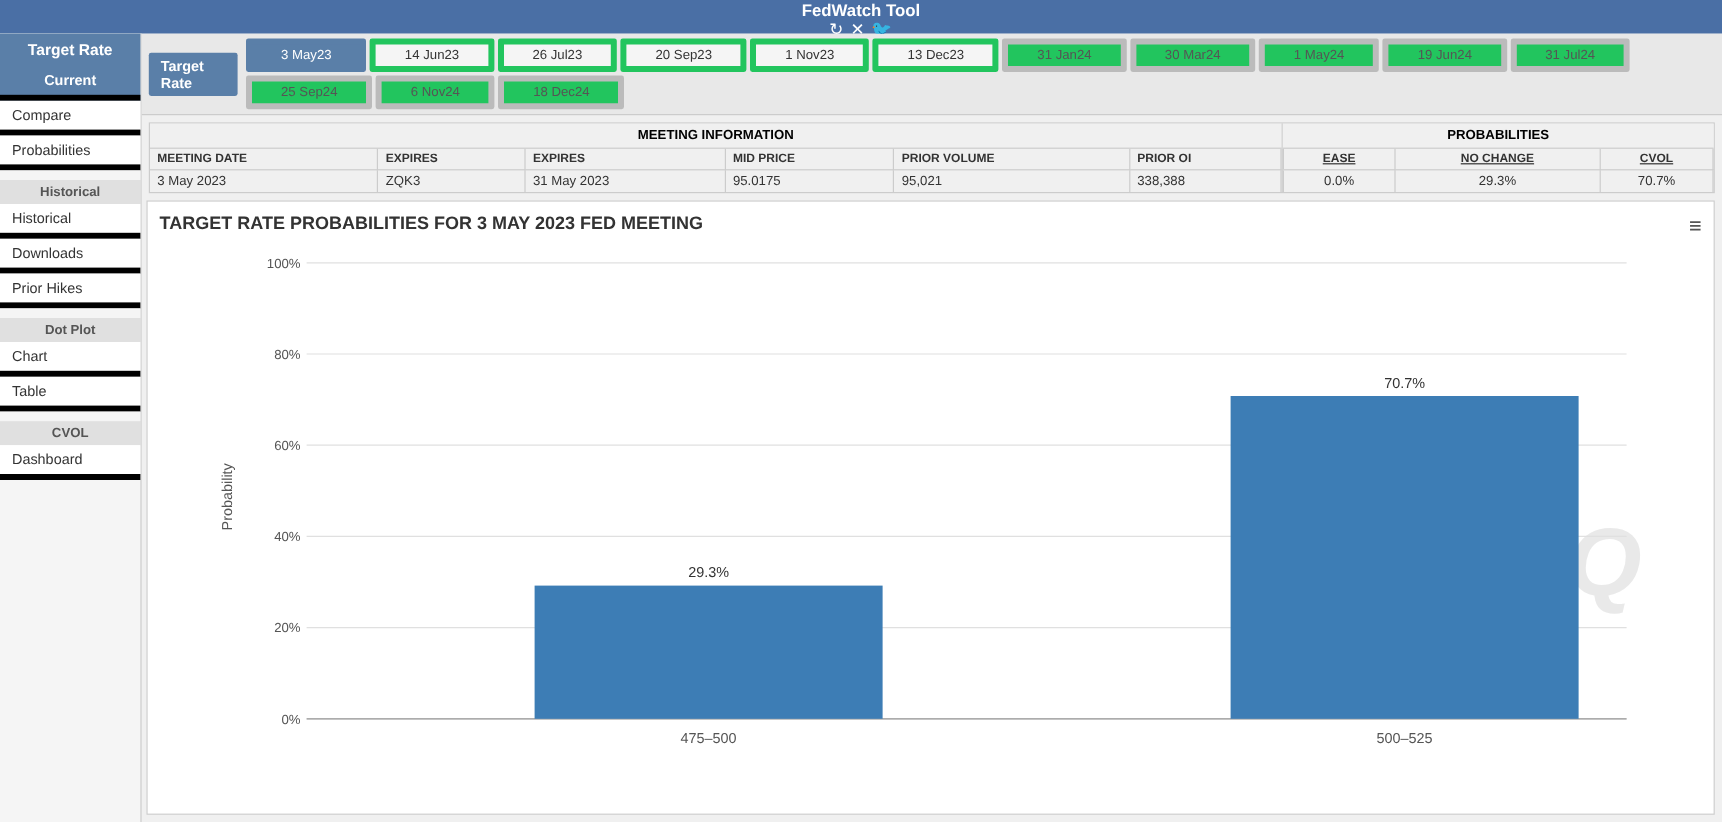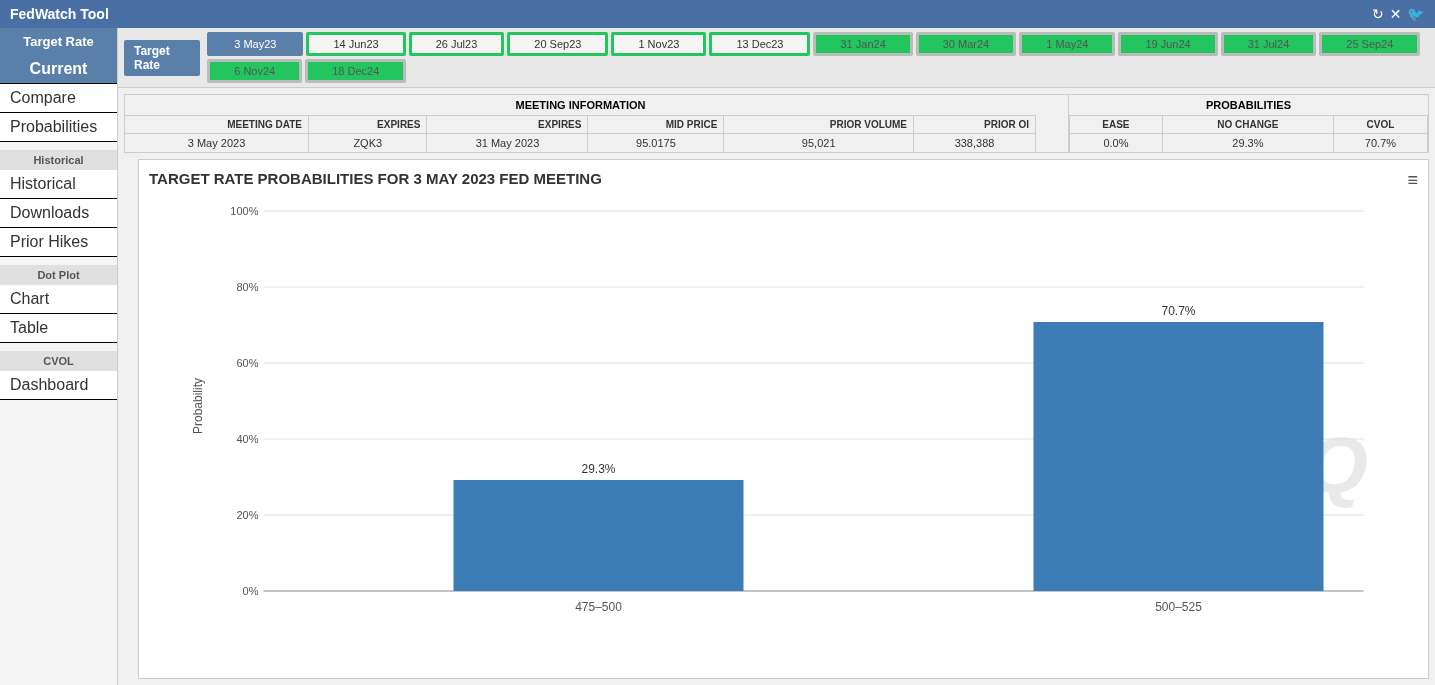--- a/index.html
+++ b/index.html
@@ -7,20 +7,21 @@
 
     
     .top-bar {
       background: #4a6fa5;
       color: white;
       height: 28px;
       display: flex;
       align-items: center;
       justify-content: space-between;
       padding: 0 10px;
+      flex-direction: column;
     }
     .top-bar-title { font-size: 14px; font-weight: bold; }
     .top-bar-icons { display: flex; gap: 6px; align-items: center; }
     .top-bar-icon { color: white; font-size: 14px; cursor: pointer; }
 
     
     .layout { display: flex; height: calc(685px - 28px); }
 
     
     .sidebar {
@@ -36,24 +37,24 @@
       border: none;
       padding: 6px 10px;
       text-align: center;
       font-size: 13px;
       font-weight: bold;
       cursor: pointer;
       width: 100%;
     }
     .sidebar-item {
       padding: 5px 10px;
-      font-size: 16px;
-      color: #333;
-      cursor: pointer;
-      border-bottom: 1px solid #000000;
+      font-size: 12px;
+      color: #333;
+      cursor: pointer;
+      border-bottom: 5px solid #000000;
       background: white;
     }
     .sidebar-divider { height: 8px; background: #f5f5f5; }
     .sidebar-group-label {
       background: #e0e0e0;
       color: #555;
       padding: 4px 10px;
       font-size: 11px;
       font-weight: bold;
       text-align: center;
@@ -77,21 +78,21 @@
       padding: 4px 10px;
       font-size: 12px;
       font-weight: bold;
       border-radius: 2px;
       margin-right: 4px;
       cursor: pointer;
     }
     .tab {
       padding: 3px 24px;
       font-size: 11px;
-      border: 3px solid #22c55e;
+      border: 5px solid #22c55e;
       border-radius: 2px;
       cursor: pointer;
       background: #f5f5f5;
       color: #333;
     }
     .tab.active {
       background: #5a7fa8;
       color: white;
       border-color: #5a7fa8;
     }
@@ -111,63 +112,63 @@
       background: #f0f0f0;
       padding: 4px;
       font-size: 11px;
       font-weight: bold;
       border-bottom: 1px solid #ccc;
     }
     .meeting-table { flex: 1; border-collapse: collapse; }
     .meeting-table th {
       font-size: 10px;
       font-weight: bold;
-      text-align: right;
+      text-align: left;
       padding: 3px 6px;
       border-right: 1px solid #ccc;
       border-bottom: 1px solid #ccc;
       color: #333;
     }
     .meeting-table td {
       font-size: 11px;
-      text-align: center;
       padding: 3px 6px;
       border-right: 1px solid #ccc;
       color: #333;
     }
     .prob-table { flex: 0 0 360px; border-collapse: collapse; border-left: 1px solid #ccc; }
     .prob-table th {
       font-size: 10px;
       font-weight: bold;
       text-align: center;
       padding: 3px 6px;
       border-right: 1px solid #ccc;
       border-bottom: 1px solid #ccc;
       color: #333;
+      text-decoration: underline;
     }
     .prob-header {
       text-align: center;
       background: #f0f0f0;
       padding: 4px;
       font-size: 11px;
       font-weight: bold;
       border-bottom: 1px solid #ccc;
     }
     .prob-table td {
       font-size: 11px;
       text-align: center;
       padding: 3px 1px;
       border-right: 1px solid #ccc;
       color: #333;
     }
 
     
     .chart-container {
       flex: 1;
-      margin: 0 6px 6px 20px;
+      margin: 0 6px 6px 4px;
       border: 1px solid #ccc;
       background: white;
       position: relative;
       padding: 10px;
     }
     .chart-title {
       font-size: 15px;
       font-weight: bold;
       color: #333;
       margin-bottom: 4px;
@@ -258,21 +259,21 @@
           <div class="tab future">1 May24</div>
           <div class="tab future">19 Jun24</div>
           <div class="tab future">31 Jul24</div>
           <div class="tab future">25 Sep24</div>
           <div class="tab future">6 Nov24</div>
           <div class="tab future">18 Dec24</div>
         </div>
     </div>
 
     <div class="meeting-info">
-      <div style="display:flex;gap:32px;">
+      <div style="display:flex;">
         <div style="flex:1;">
           <div class="meeting-info-header">MEETING INFORMATION</div>
           <table class="meeting-table" style="width:100%;border-collapse:collapse;">
             <thead>
               <tr>
                 <th>MEETING DATE</th>
                 <th>EXPIRES</th>
                 <th>EXPIRES</th>
                 <th>MID PRICE</th>
                 <th>PRIOR VOLUME</th>

